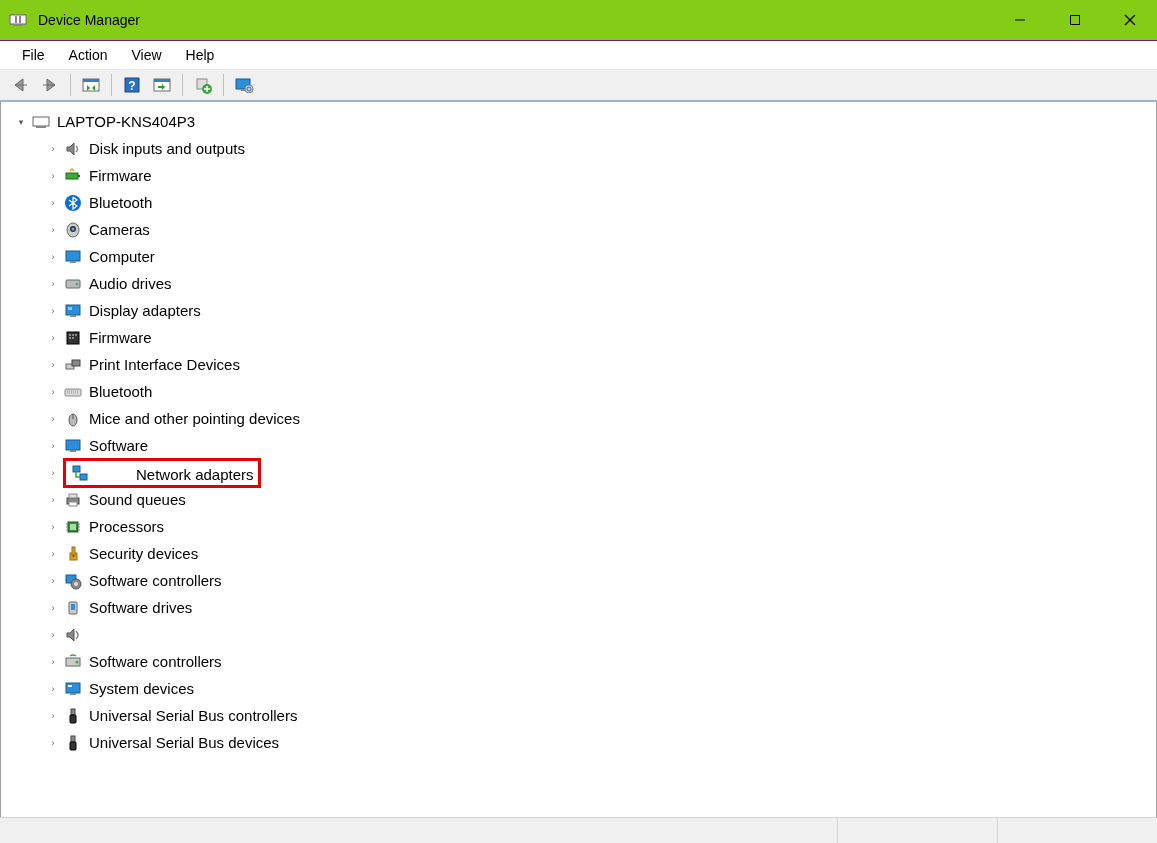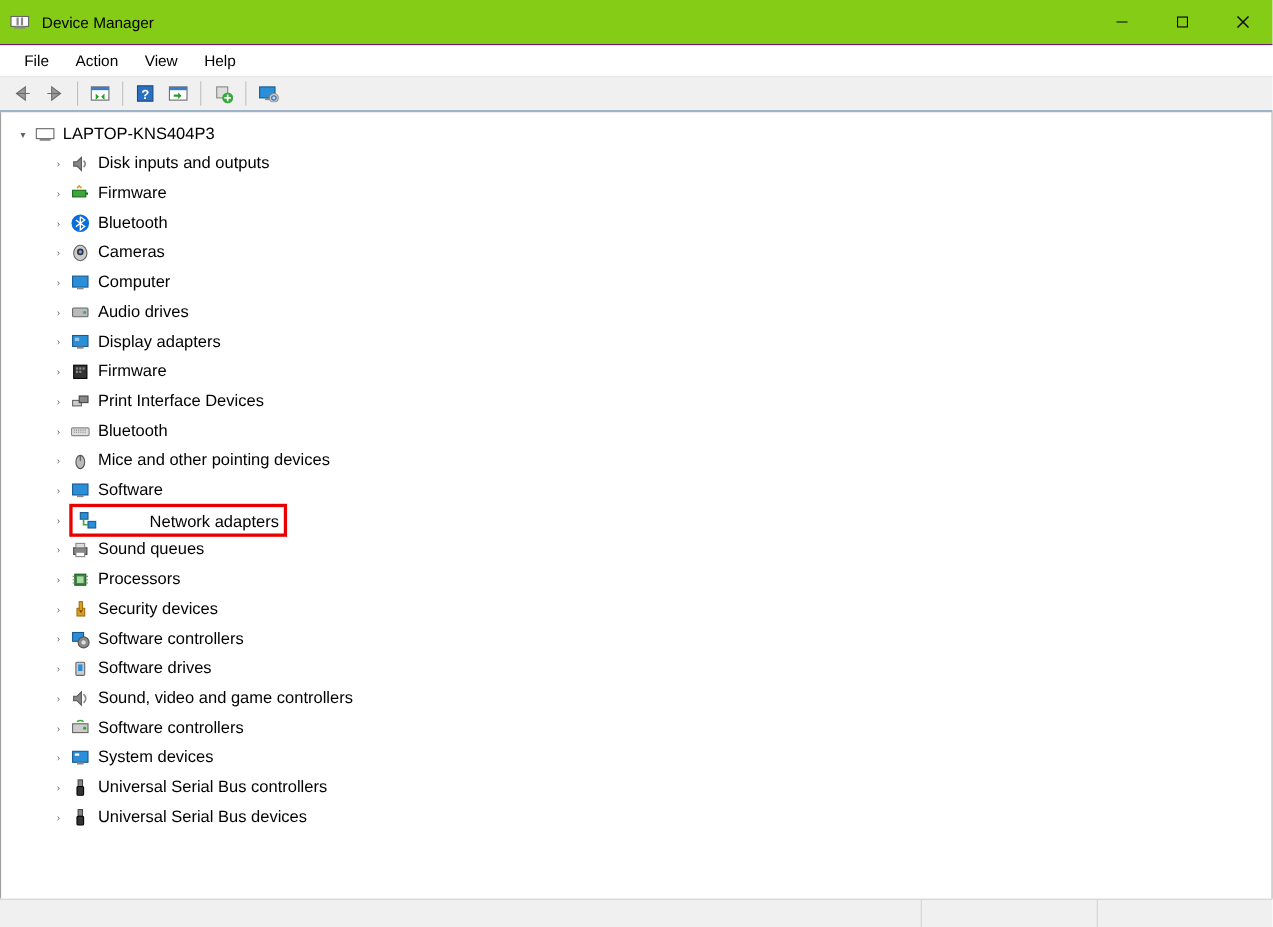--- a/index.html
+++ b/index.html
@@ -450,21 +450,20 @@
           <span class="tree-label">Software drives</span>
         </div>
         <div class="tree-item" style="padding-left: 42px;">
           <span class="tree-toggle">›</span>
           <span class="tree-icon">
             <svg width="18" height="18">
               <path d="M3 7 L6 7 L10 3 L10 15 L6 11 L3 11 Z" fill="#888" stroke="#555"></path>
               <path d="M12 5 Q16 9 12 13" fill="none" stroke="#888" stroke-width="1.5"></path>
             </svg>
           </span>
-          <span class="tree-label">Sound, video and game controllers</span>
         </div>
         <div class="tree-item" style="padding-left: 42px;">
           <span class="tree-toggle">›</span>
           <span class="tree-icon">
             <svg width="18" height="18">
               <rect x="2" y="5" width="14" height="8" fill="#ccc" stroke="#666"></rect>
               <path d="M6 3 Q9 1 12 3" fill="none" stroke="#3aa83a" stroke-width="1.5"></path>
               <circle cx="13" cy="9" r="1.5" fill="#3aa83a"></circle>
             </svg>
           </span>

